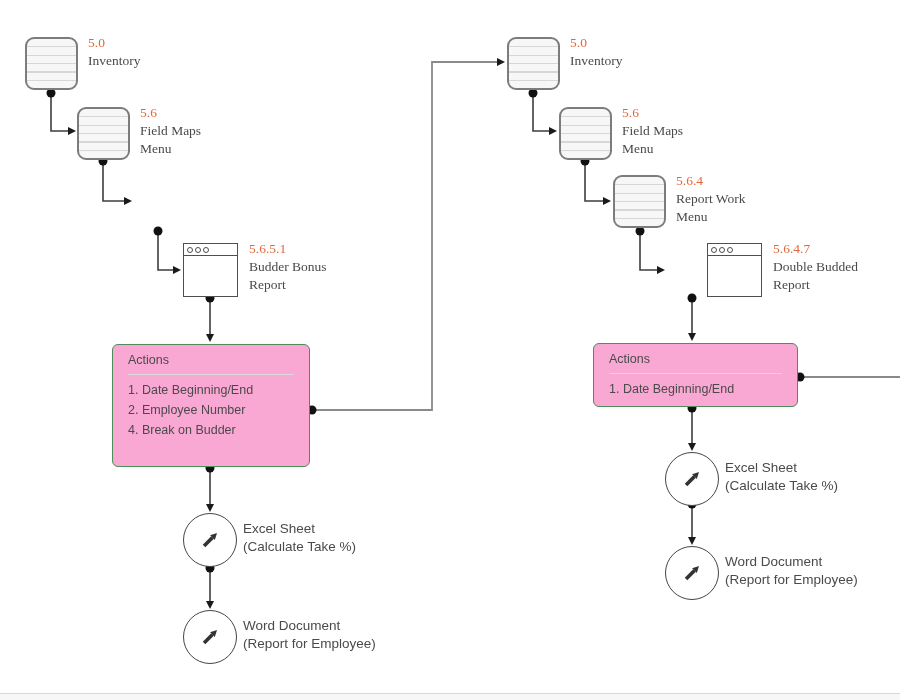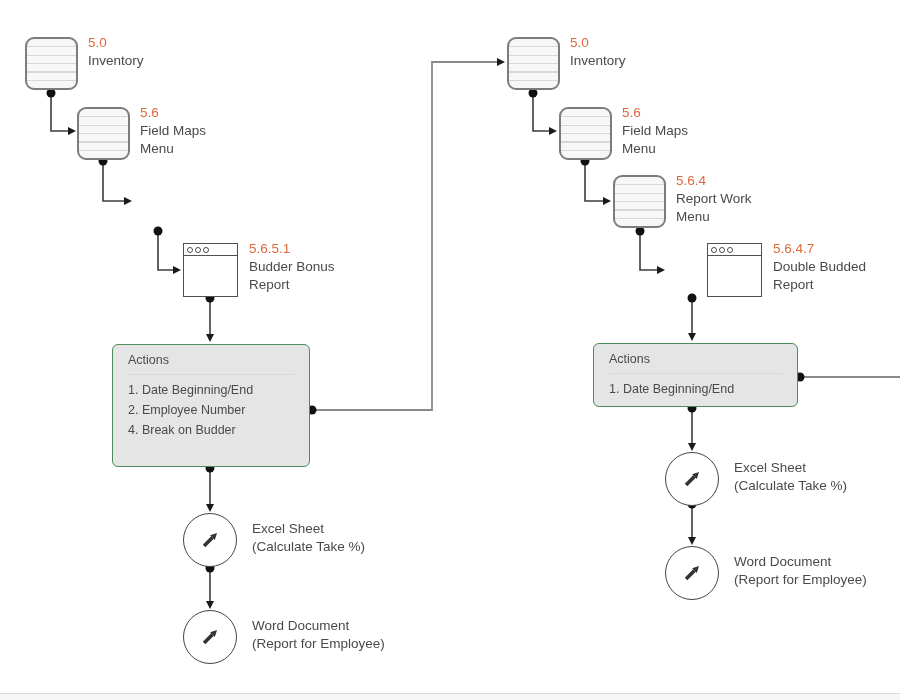--- a/index.html
+++ b/index.html
@@ -13,39 +13,39 @@
   .node { position:absolute; }
   .menu-icon {
     width:53px; height:53px; border:2px solid #7c7c7c; border-radius:9px;
     background:repeating-linear-gradient(to bottom,#f7f7f7 0px,#f7f7f7 7.2px,#d7d7d7 7.2px,#d7d7d7 8.4px);
     background-clip:padding-box;
   }
   .window-icon { width:55px; height:54px; border:1.5px solid #4f4f4f; background:#fff; }
   .win-header { height:12px; border-bottom:1.5px solid #4f4f4f; display:flex; align-items:center; gap:2px; padding-left:3px; }
   .win-dot { width:6px; height:6px; border:1.2px solid #4f4f4f; border-radius:50%; background:#fff; }
 
-  .nlabel { position:absolute; left:63px; top:-3px; white-space:nowrap; }
+  .nlabel { position:absolute; left:63px; top:-3px; white-space:nowrap;font-family:Liberation Serif, serif; }
   .nlabel.win { left:66px; }
   .nnum  { font-size:13.5px; line-height:18px; color:#de683c; }
   .nline { font-size:13.5px; line-height:18px; color:#4a4a4a; }
 
   
   .actions {
-    position:absolute; background:#e5e5e5; border:1.5px solid #4e8c59; border-radius:6px;
+    position:absolute; background:#f9a8d4; border:1.5px solid #4e8c59; border-radius:6px;
     padding:7px 15px 0 15px;
   }
   .actions-title { font-size:12.5px; line-height:16px; color:#4a4a4a; }
   .sep { border-top:1px solid #d9d9d9; margin:6px 0 5px 0; }
   .aitem { font-size:12.5px; line-height:20px; color:#4a4a4a; white-space:nowrap; }
 
   
   .outnode { position:absolute; }
   .circle { width:54px; height:54px; border:1.6px solid #454545; border-radius:50%;
             background:#fff; display:flex; align-items:center; justify-content:center; }
-  .olabel { position:absolute; left:69px; top:7px; white-space:nowrap; }
+  .olabel { position:absolute; left:60px; top:7px; white-space:nowrap; }
   .oline { font-size:13.5px; line-height:17.5px; color:#4a4a4a; }
 
   .footer { position:absolute; left:0; top:693px; width:900px; height:7px;
             background:#f7f7f7; border-top:1px solid #d8d8d8; }
 </style>
 </head>
 <body>
 
 <div class="canvas">
 

